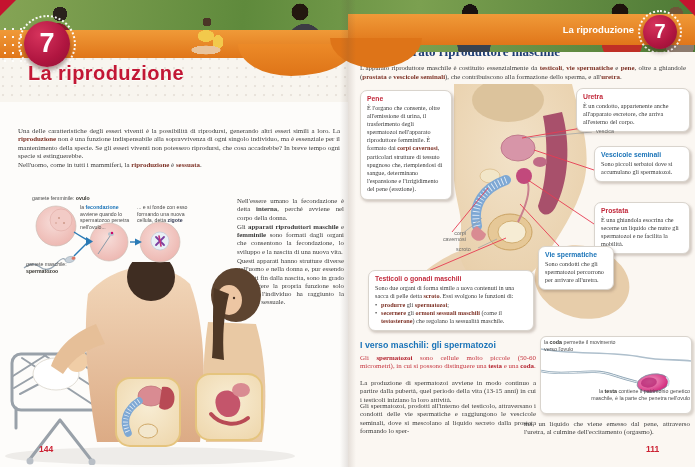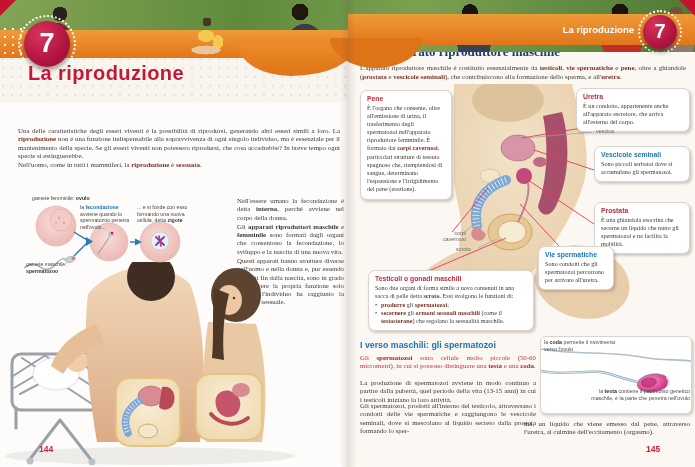--- a/index.html
+++ b/index.html
@@ -369,17 +369,17 @@
         <g transform="rotate(-8 112 46)">
           <ellipse cx="112" cy="46" rx="16" ry="9" fill="url(#headg)" stroke="#7d94a4" stroke-width="0.8"></ellipse>
           <ellipse cx="108" cy="45" rx="8" ry="5" fill="#b32270" opacity="0.7"></ellipse>
           <path d="M126,42 a7,7 0 0 1 0,9" stroke="#cfdce4" stroke-width="2" fill="none"></path>
         </g>
       </svg>
     </div>
     <div class="sperm-label" style="left:196px; top:339px; width:74px;">la <b>coda</b> permette il movimento verso l'ovulo</div>
     <div class="sperm-label" style="left:238px; top:388px; width:104px; text-align:right;">la <b>testa</b> contiene il patrimonio genetico maschile, è la parte che penetra nell'ovulo</div>
 
-    <div class="pagenum" style="left:298px; top:444px;">145</div>
+    <div class="pagenum" style="left:298px; top:444px;">111</div>
   </div>
 
   <div class="spine"></div>
 </div>
 
 </body></html>

